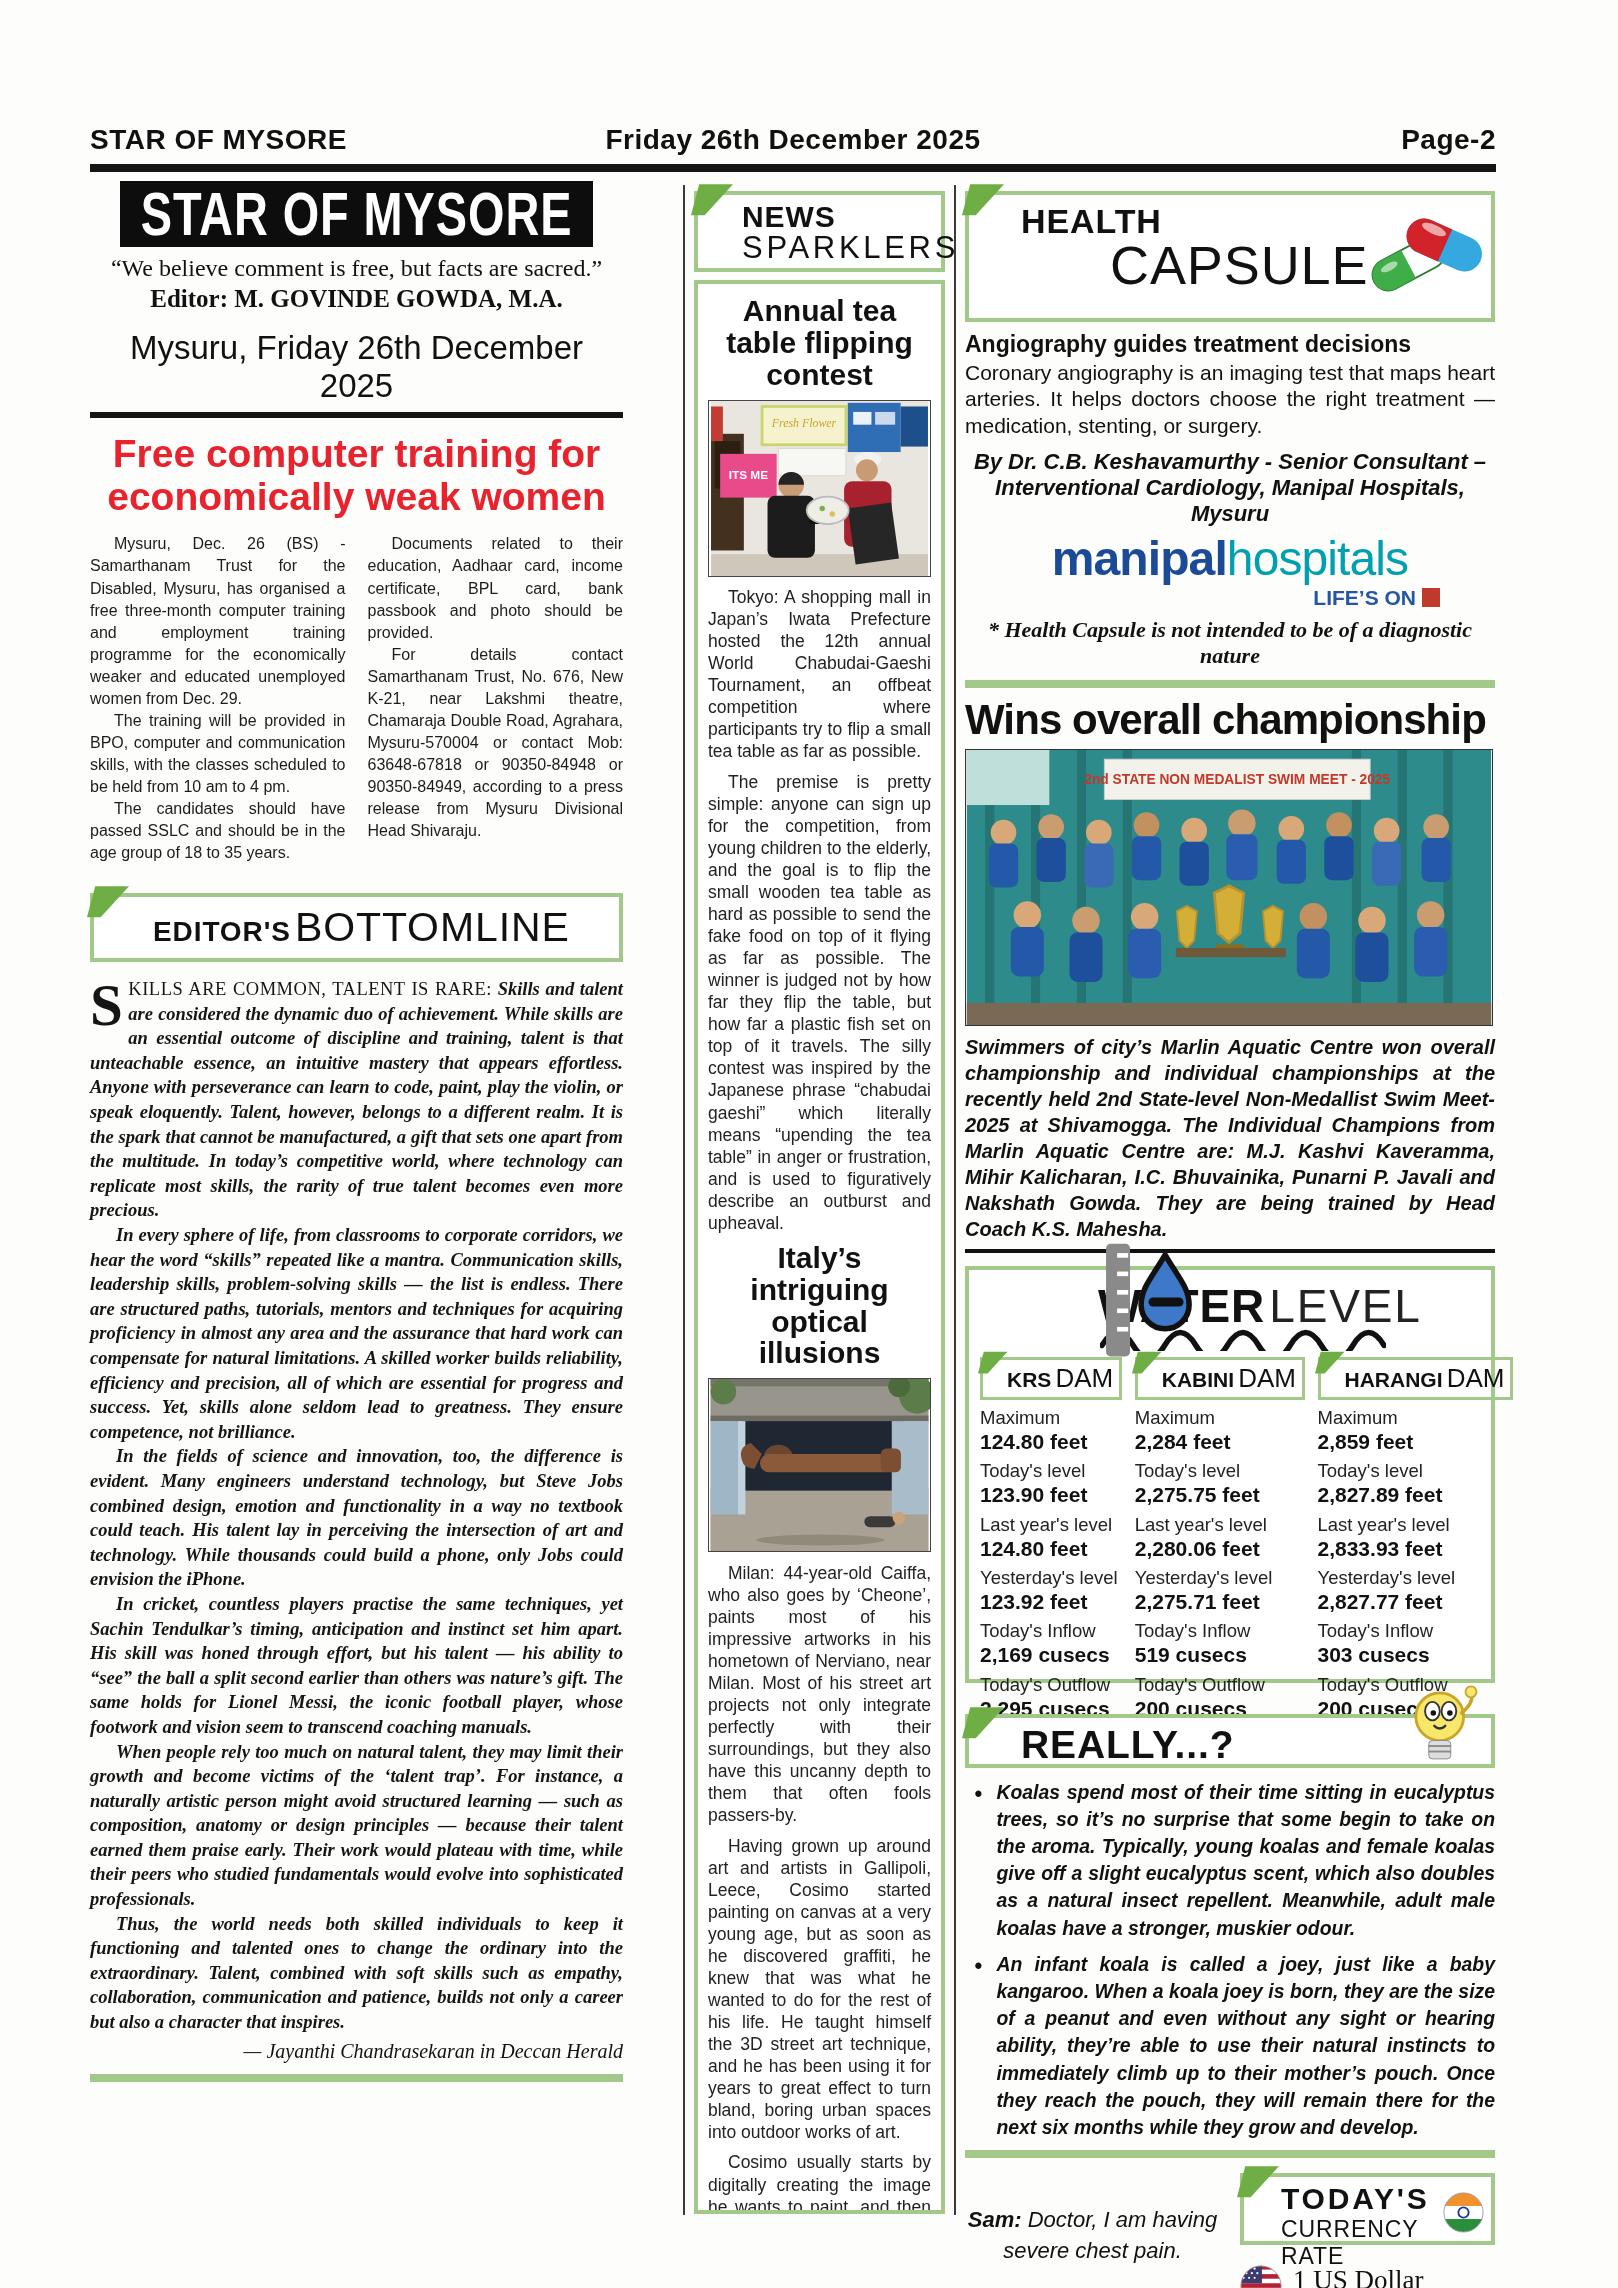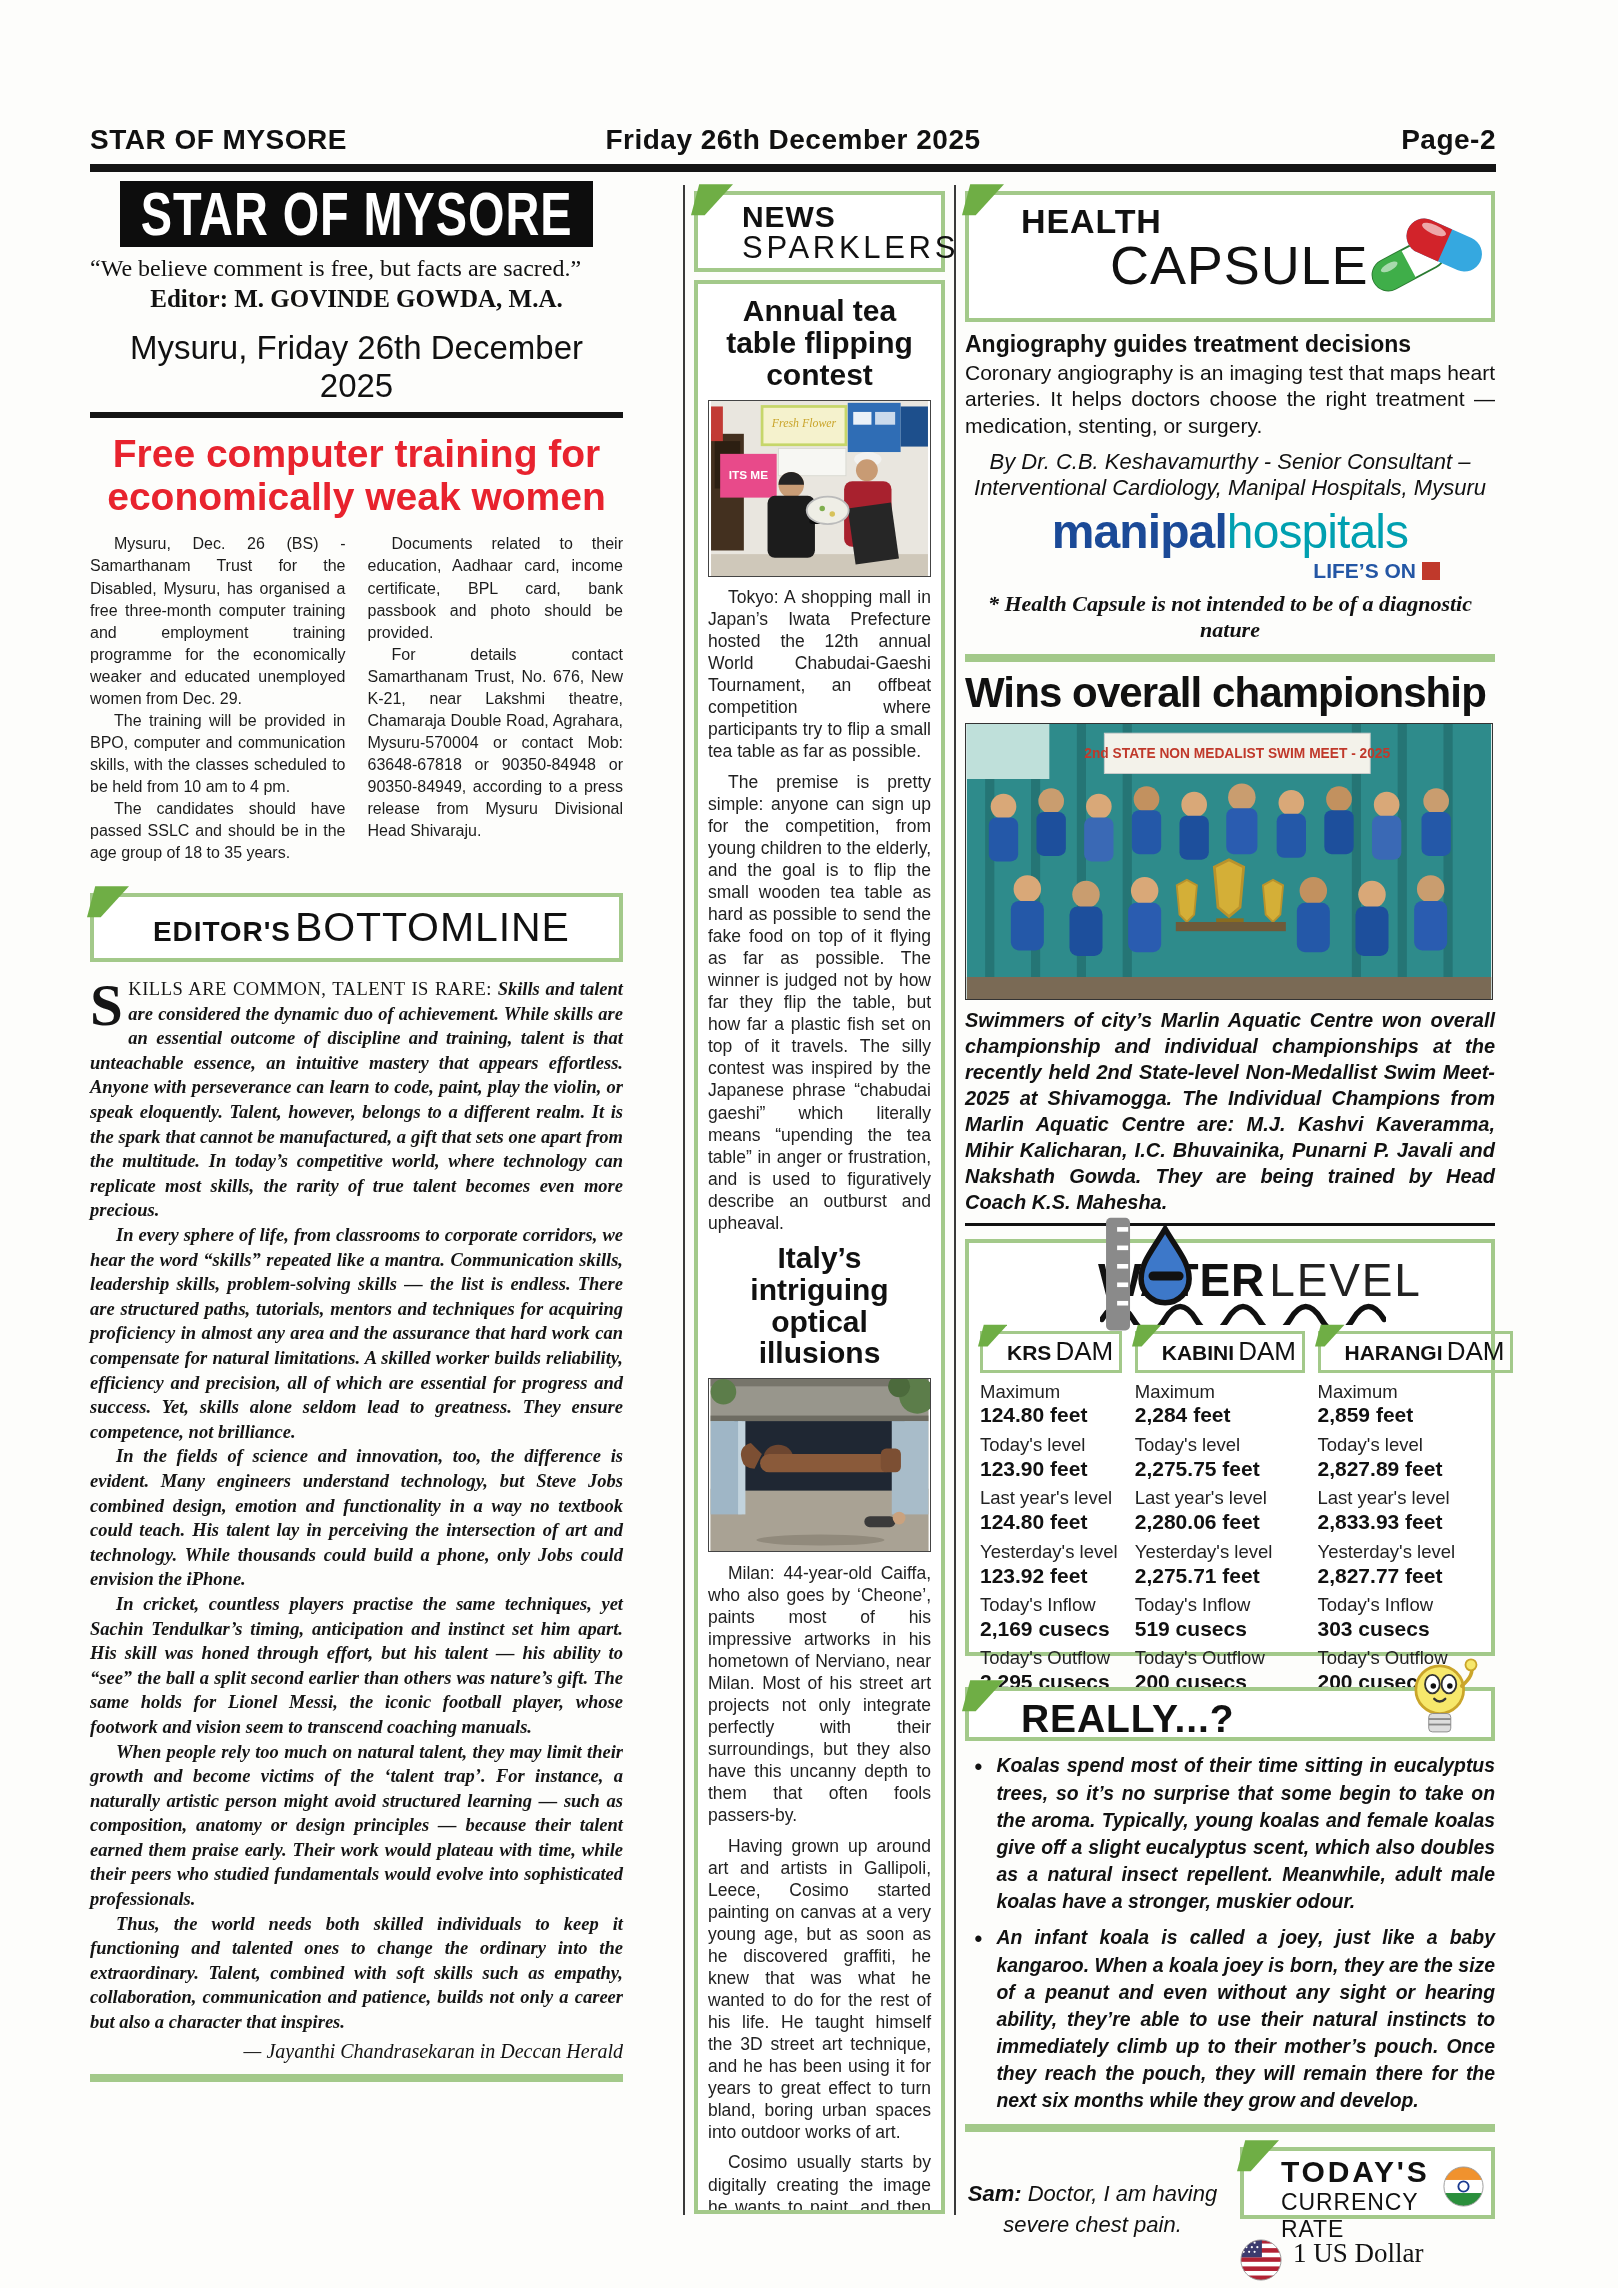--- a/index.html
+++ b/index.html
@@ -19,21 +19,21 @@
   .v1{left:683px}.v2{left:954px}
 
   
   .col-left{position:absolute;left:90px;top:181px;width:533px}
   .col-mid{position:absolute;left:694px;top:191px;width:251px}
   .col-right{position:absolute;left:965px;top:191px;width:530px}
 
   
   .mast{margin:0 auto;width:473px;height:66px;background:#0d0d0d;color:#fff;display:flex;align-items:center;justify-content:center}
   .mast span{font-size:46px;font-weight:800;letter-spacing:0.9px;transform:scale(1.02,1.32);white-space:nowrap}
-  .tagline{margin-top:8.3px;text-align:left;font-family:"Liberation Serif",serif;font-size:24px}
+  .tagline{margin-top:8.3px;text-align:center;font-family:"Liberation Serif",serif;font-size:24px}
   .editorline{margin-top:2.8px;text-align:center;font-family:"Liberation Serif",serif;font-weight:700;font-size:25px}
   .dateline{margin-top:16px;text-align:center;font-family:Liberation Sans, sans-serif;font-size:33px}
   .mast-rule{margin-top:7.4px;height:5.5px;background:#151515}
 
   
   .lead-h{margin-top:14.8px;text-align:center;color:var(--red);font-size:39px;font-weight:700;line-height:1.1}
   .lead-body{margin-top:14.8px;columns:2;column-gap:22px;font-size:16px;line-height:1.38;text-align:justify;color:#1c1c1c}
   .lead-body p{text-indent:24px}
 
   
@@ -63,21 +63,21 @@
   .mid-text{margin-top:9.2px;font-size:17.5px;line-height:1.26;text-align:justify;color:#222}
   .mid-text p{text-indent:20px;margin-bottom:8.3px}
 
   
   .health-box{height:131px;padding:7.4px 7.4px 3.7px 52px}
   .health-b1{display:block;font-size:34px;font-weight:800;letter-spacing:0.9px}
   .health-b2{display:block;font-size:54px;font-weight:400;margin-left:89px;margin-top:-7.4px;letter-spacing:0.9px}
   .caps-ico{position:absolute;right:5.5px;top:9.2px}
   .h-sub{margin-top:9.2px;font-weight:700;font-size:23px}
   .h-body{margin-top:1.8px;font-size:21px;line-height:1.26;text-align:justify}
-  .h-by{margin-top:9.2px;text-align:center;font-weight:400;font-style:italic;font-size:22px;line-height:1.2}
+  .h-by{margin-top:9.2px;text-align:center;font-weight:700;font-style:italic;font-size:22px;line-height:1.2}
   .m-logo{margin-top:3px;text-align:center;font-size:48px;letter-spacing:-0.9px}
   .m-logo .p1{color:var(--mblue);font-weight:700}
   .m-logo .p2{color:var(--mteal);font-weight:400}
   .m-tag{text-align:right;color:#2456a4;font-weight:700;font-size:21px;padding-right:55px}
   .m-tag .sq{display:inline-block;width:18.5px;height:18.5px;background:#c0392b;vertical-align:-1.8px;margin-left:5.5px}
   .h-note{margin-top:7.4px;text-align:center;font-family:"Liberation Serif",serif;font-style:italic;font-weight:700;font-size:22px}
 
   
   .champ-h{margin-top:7.4px;font-size:42px;font-weight:800;letter-spacing:-0.9px}
   .champ-photo{margin-top:5.5px;display:block;border:0.9px solid #333}

